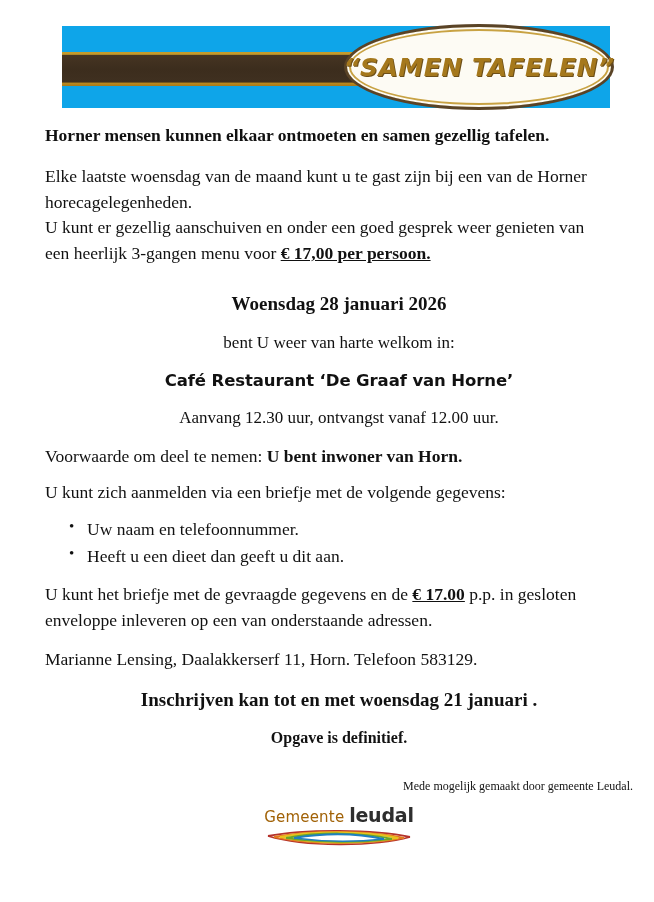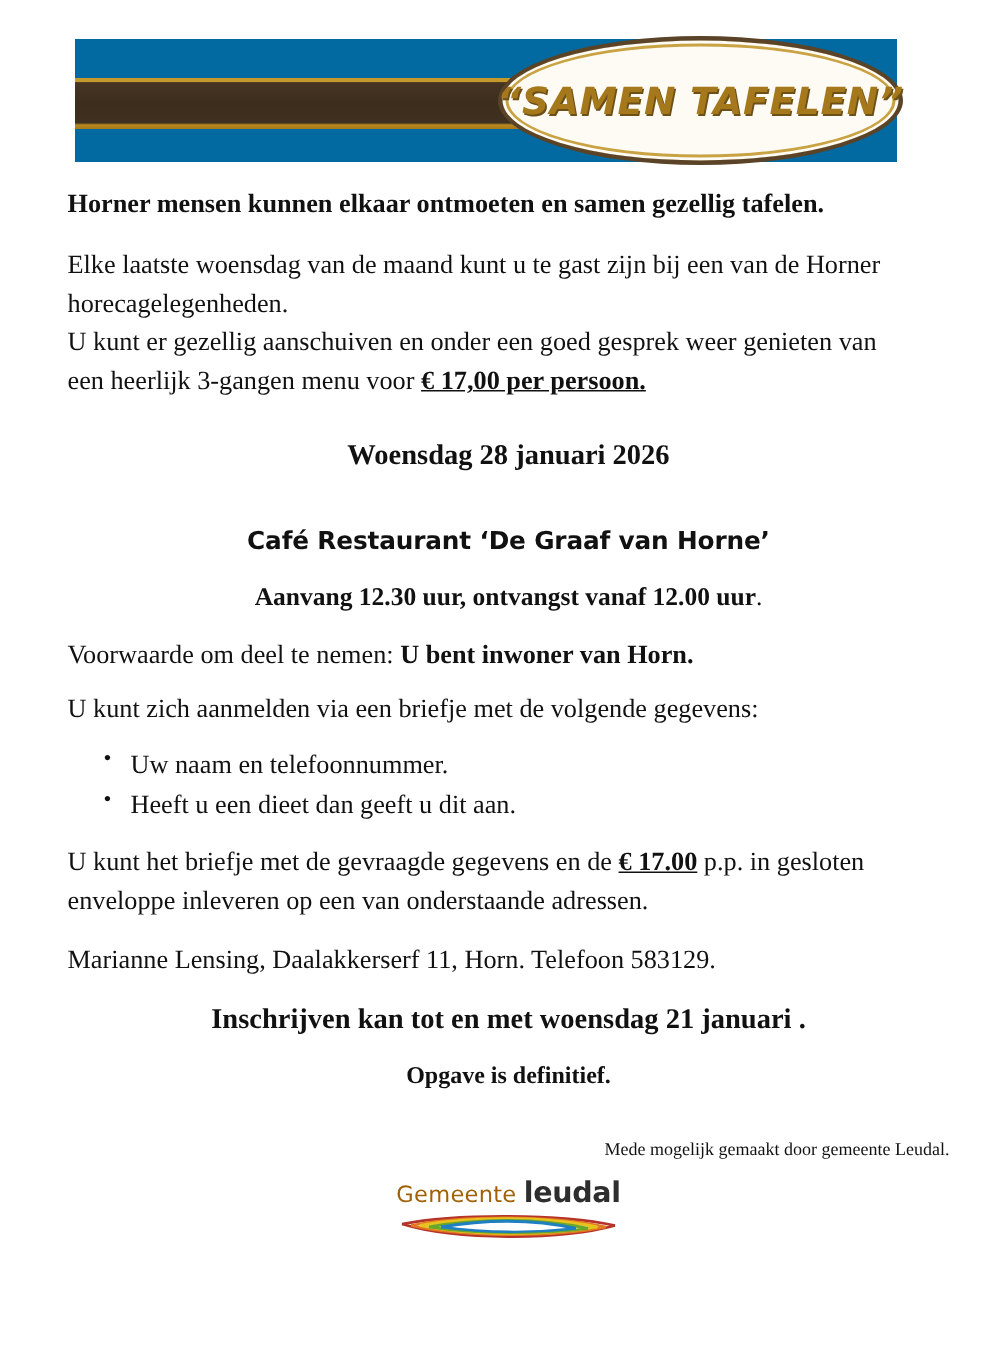--- a/index.html
+++ b/index.html
@@ -20,25 +20,25 @@
   .page {
     width: 654px;
     height: 902px;
     position: relative;
     box-sizing: border-box;
   }
 
   
   .banner {
     position: absolute;
-    left: 50px;
+    left: 62px;
     top: 26px;
     width: 548px;
     height: 82px;
-    background: #0369a1;
+    background: #0ea5e9;
     overflow: visible;
   }
   .banner-bar {
     position: absolute;
     left: 0;
     top: 26px;
     width: 506px;
     height: 34px;
     background: linear-gradient(to bottom,
         #c59a2b 0%, #c59a2b 7%,
@@ -115,21 +115,21 @@
     font-family: "DejaVu Sans", "Liberation Sans", sans-serif;
     font-weight: bold;
     font-size: 16.5px;
     text-align: center;
     letter-spacing: -0.1px;
   }
   .time-line {
     font-size: 17px;
     text-align: center;
   }
-  .time-line b { font-weight: bold; margin-top: 20px; }
+  .time-line b { font-weight: normal; margin-top: 20px; }
 
   .cond-line { font-size: 17.5px; }
   .cond-line b { font-weight: bold; }
 
   ul.req {
     margin: 10px 0 0 0;
     padding-left: 42px;
     list-style: none;
   }
   ul.req li {
@@ -219,20 +219,21 @@
     <p class="para">horecagelegenheden.</p>
     <p class="para">U kunt er gezellig aanschuiven en onder een goed gesprek weer genieten van</p>
     <p class="para"><span>een heerlijk 3-gangen menu voor </span><span class="u-bold">€ 17,00 per persoon.</span></p>
 
     <div class="spacer-lg"></div>
 
     <p class="date-line">Woensdag 28 januari 2026</p>
 
     <div class="spacer-md"></div>
 
+    <p class="welkom-line">bent U weer van harte welkom in:</p>
 
     <div class="spacer-md"></div>
 
     <p class="venue-line">Café Restaurant ‘De Graaf van Horne’</p>
 
     <div class="spacer-md"></div>
 
     <p class="time-line"><b>Aanvang 12.30 uur, ontvangst vanaf 12.00 uur</b><span>.</span></p>
 
     <div class="spacer-md"></div>

